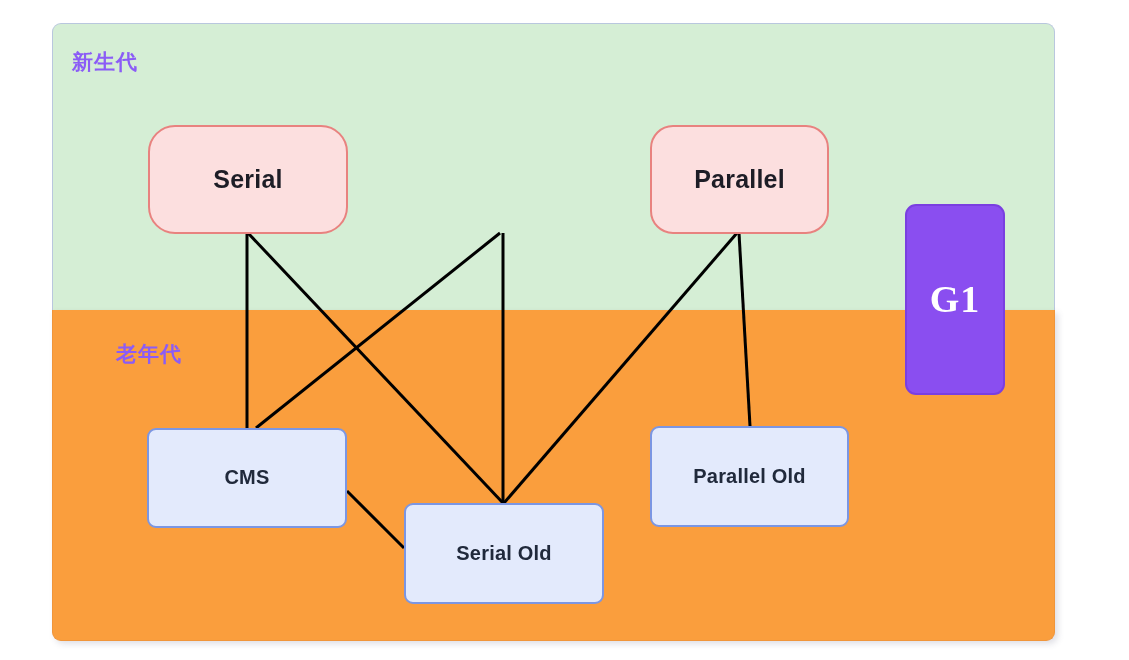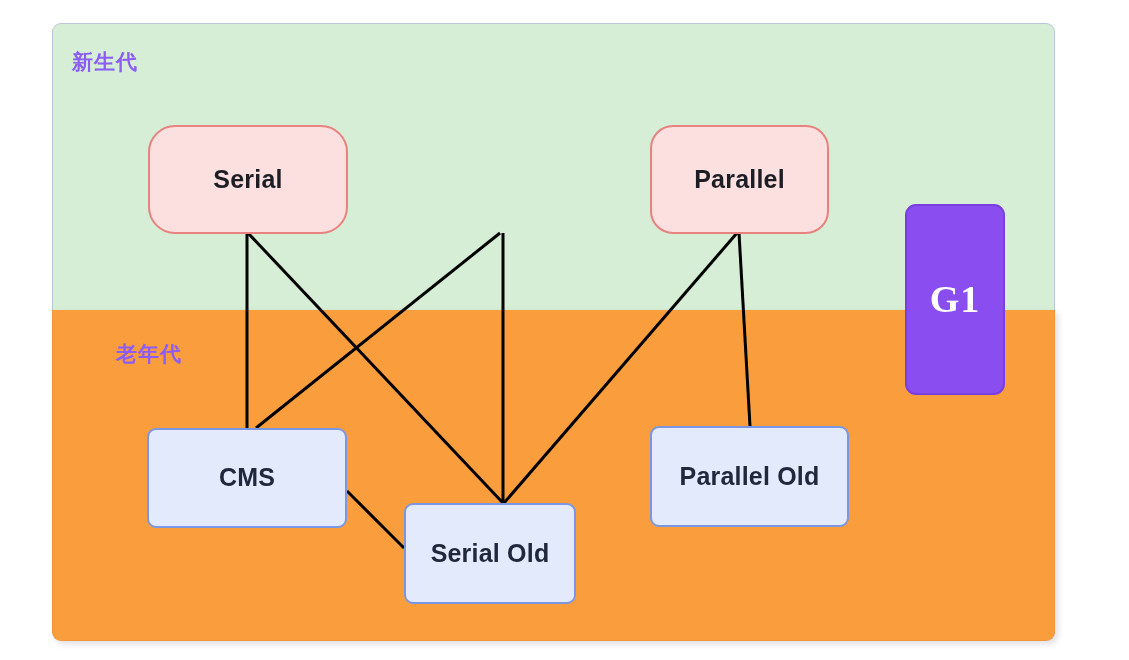--- a/index.html
+++ b/index.html
@@ -85,37 +85,37 @@
   .node-young {
     background: #fcdfdf;
     border: 2px solid #e8827f;
     color: #1d1d26;
     font-size: 25px;
   }
   .node-old {
     background: #e3eafc;
     border: 2px solid #7b96e3;
     color: #20293b;
-    font-size: 25px;
+    font-size: 20px;
   }
   .node-g1 {
     background: #8a4ef0;
     border: 2px solid #7a3fe0;
     color: #ffffff;
     font-size: 38px;
     font-family: "Liberation Serif", "DejaVu Serif", serif;
     letter-spacing: 1px;
   }
 
   #node-serial            { left: 148px; top: 125px; width: 200px; height: 109px; border-radius: 27px; }
   #node-parnew            { left: 408px; top: 125px; width: 196px; height: 109px; }
   #node-parallel-scavenge { left: 650px; top: 125px; width: 179px; height: 109px; border-radius: 23px; }
   #node-g1                { left: 905px; top: 204px; width: 100px; height: 191px; border-radius: 11px; }
   #node-cms               { left: 147px; top: 428px; width: 200px; height: 100px; }
-  #node-serial-old        { left: 404px; top: 503px; width: 172px; height: 101px; }
+  #node-serial-old        { left: 404px; top: 503px; width: 200px; height: 101px; }
   #node-parallel-old      { left: 650px; top: 426px; width: 199px; height: 101px; justify-content: center; }
 </style>
 </head>
 <body>
 
 <div id="stage">
 
   <div class="panel" id="young-panel"></div>
   <div class="panel" id="old-panel"></div>
 

